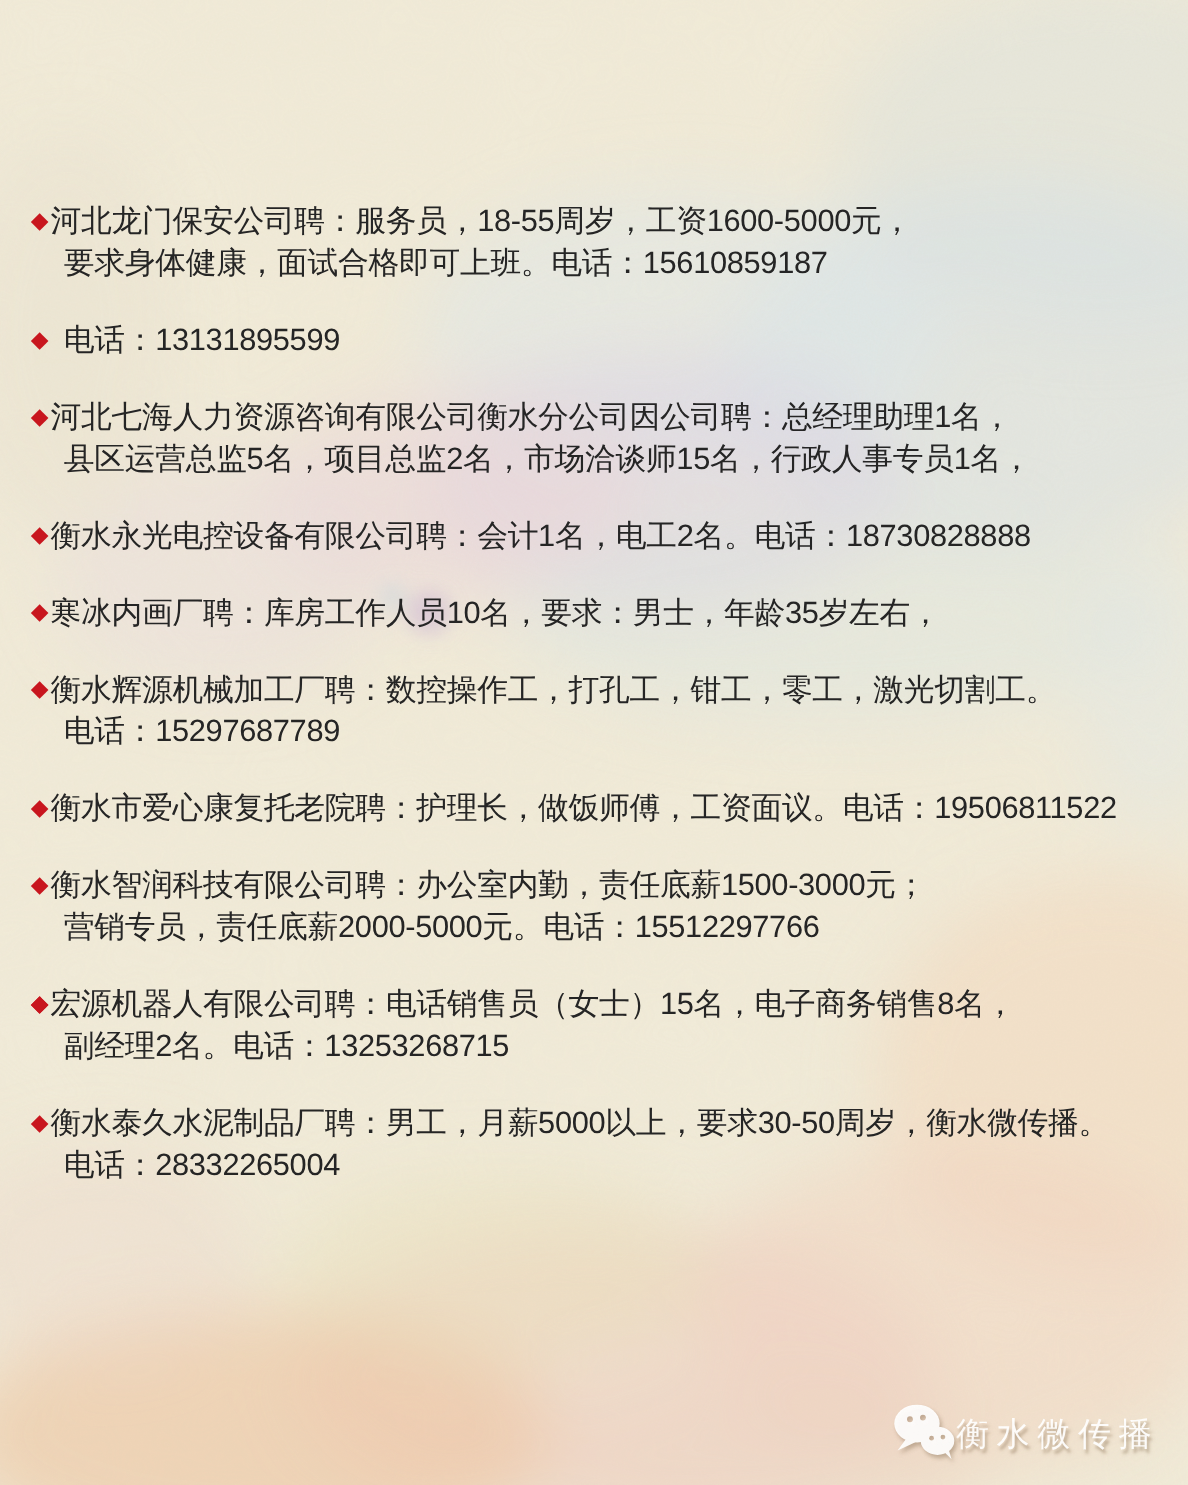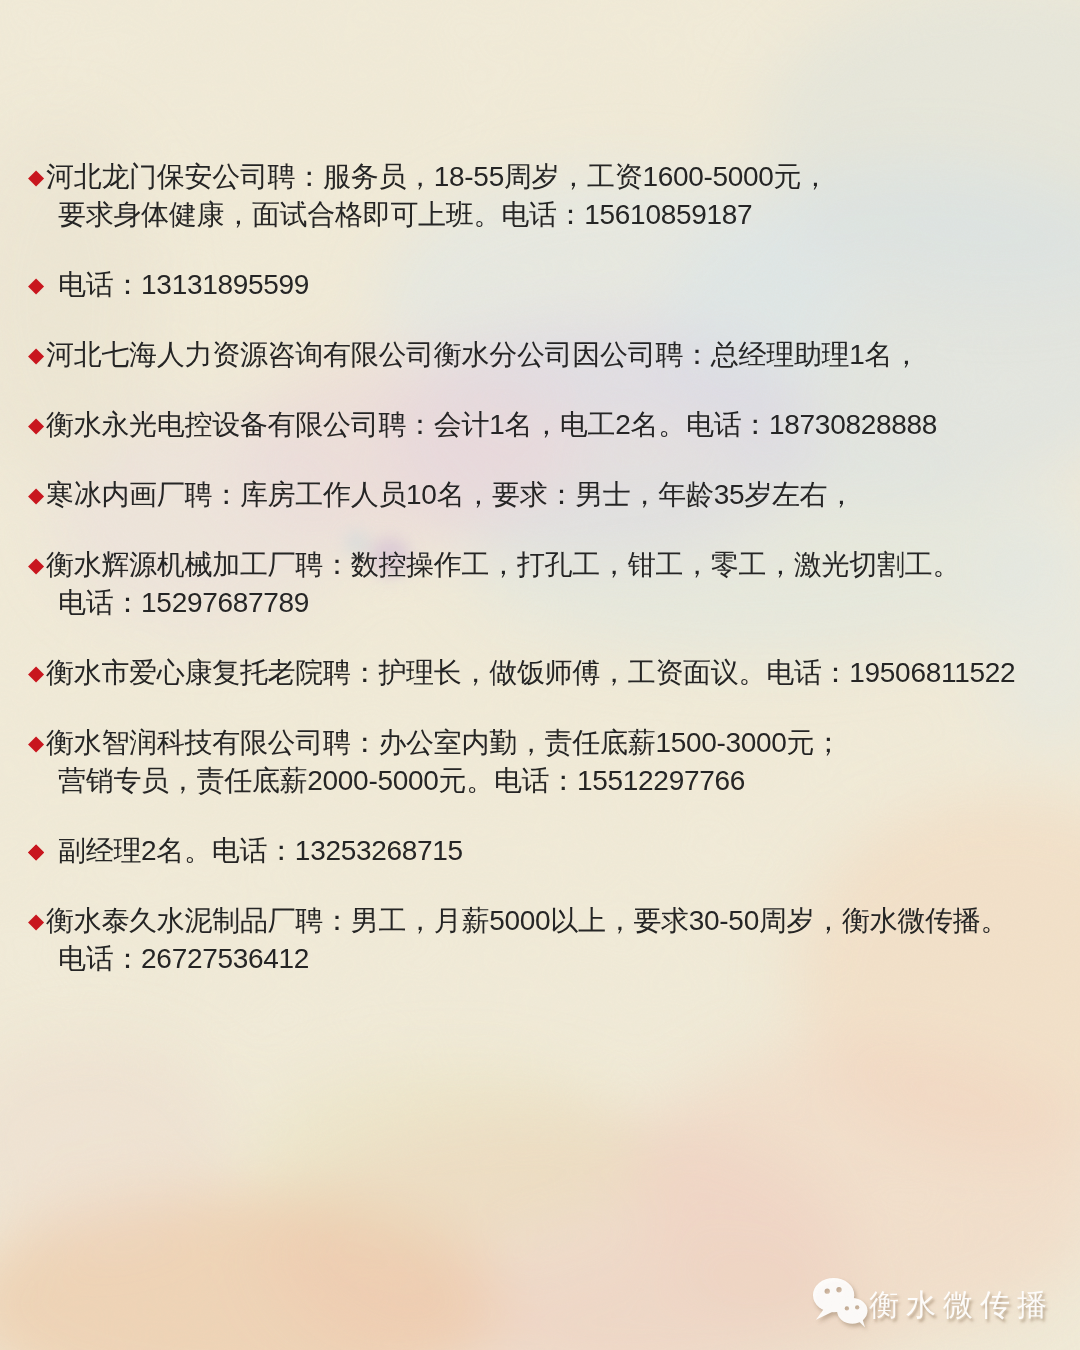--- a/index.html
+++ b/index.html
@@ -24,21 +24,21 @@
     letter-spacing: -0.3px;
     white-space: nowrap;
   }
   .bullet {
     position: absolute; left: 0; top: 0;
     color: #c8161e;
     font-size: 21px; line-height: 38px;
     letter-spacing: 0;
   }
   .line { display: block; }
-  .line.first { text-indent: -12px; }
+  .line.first { text-indent: -12px; margin-top: 24px; }
   .watermark {
     position: absolute; right: 26px; bottom: 16px; z-index: 2;
     display: flex; align-items: center; 
   }
   .wm-icon { display: inline-block; filter: drop-shadow(2px 3px 2px rgba(125,100,70,0.45)); }
   .wm-text {
     font-size: 30px; letter-spacing: 7px;
     color: rgba(255,255,255,0.92);
     text-shadow: 2px 3px 3px rgba(125,100,70,0.5);
   }
@@ -99,20 +99,21 @@
   </div>
 
   <div class="listing">
     <span class="bullet">◆</span>
     <span class="line">电话：13131895599</span>
   </div>
 
   <div class="listing">
     <span class="bullet">◆</span>
     <span class="line first">河北七海人力资源咨询有限公司衡水分公司因公司聘：总经理助理1名，</span>
+    <span class="line">县区运营总监5名，项目总监2名，市场洽谈师15名，行政人事专员1名，</span>
   </div>
 
   <div class="listing">
     <span class="bullet">◆</span>
     <span class="line first">衡水永光电控设备有限公司聘：会计1名，电工2名。电话：18730828888</span>
   </div>
 
   <div class="listing">
     <span class="bullet">◆</span>
     <span class="line first">寒冰内画厂聘：库房工作人员10名，要求：男士，年龄35岁左右，</span>
@@ -134,27 +135,28 @@
     <span class="line first">衡水智润科技有限公司聘：办公室内勤，责任底薪1500-3000元；</span>
     <span class="line">营销专员，责任底薪2000-5000元。电话：15512297766</span>
   </div>
 
   <div class="listing">
     <span class="bullet">◆</span>
   </div>
 
   <div class="listing">
     <span class="bullet">◆</span>
+    <span class="line first">宏源机器人有限公司聘：电话销售员（女士）15名，电子商务销售8名，</span>
     <span class="line">副经理2名。电话：13253268715</span>
   </div>
 
   <div class="listing">
     <span class="bullet">◆</span>
     <span class="line first">衡水泰久水泥制品厂聘：男工，月薪5000以上，要求30-50周岁，衡水微传播。</span>
-    <span class="line">电话：26727536412</span>
+    <span class="line">电话：28332265004</span>
   </div>
 
 </div>
 
 <div class="watermark">
   <span class="wm-icon">
     <svg width="57" height="54" viewBox="0 0 58 54">
       <defs>
         <mask id="wmask">
           <rect width="58" height="54" fill="black"></rect>

